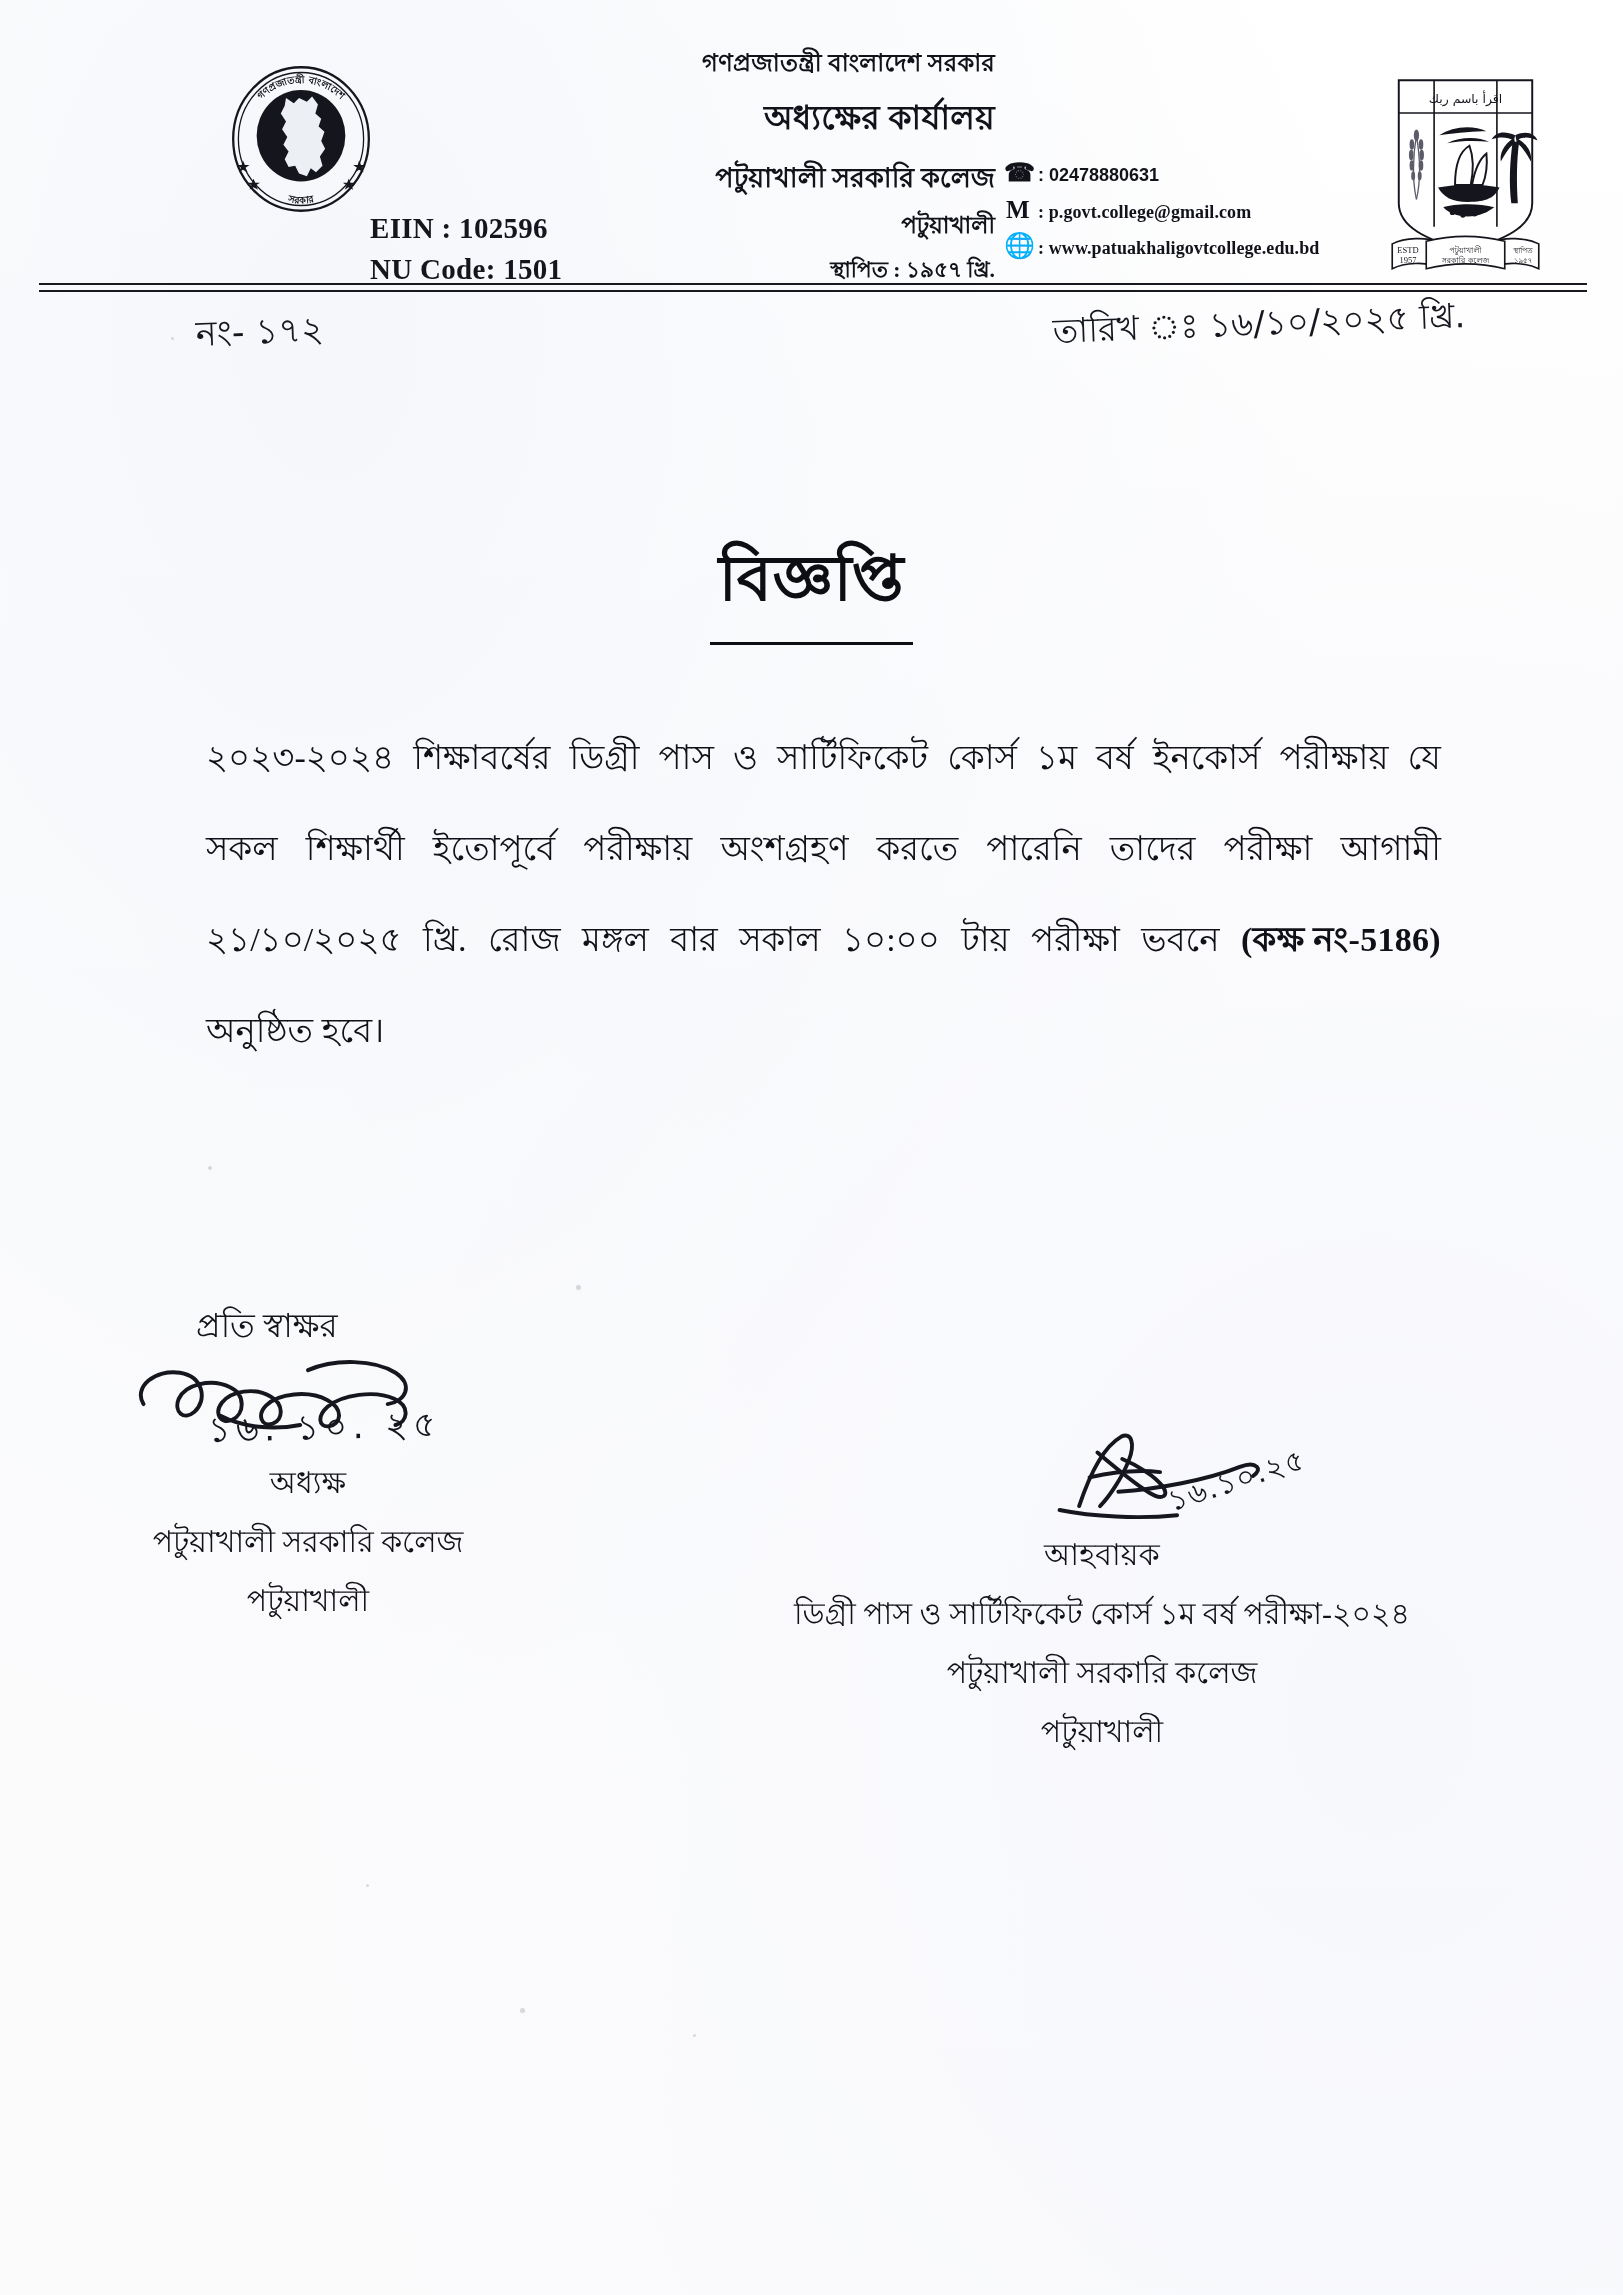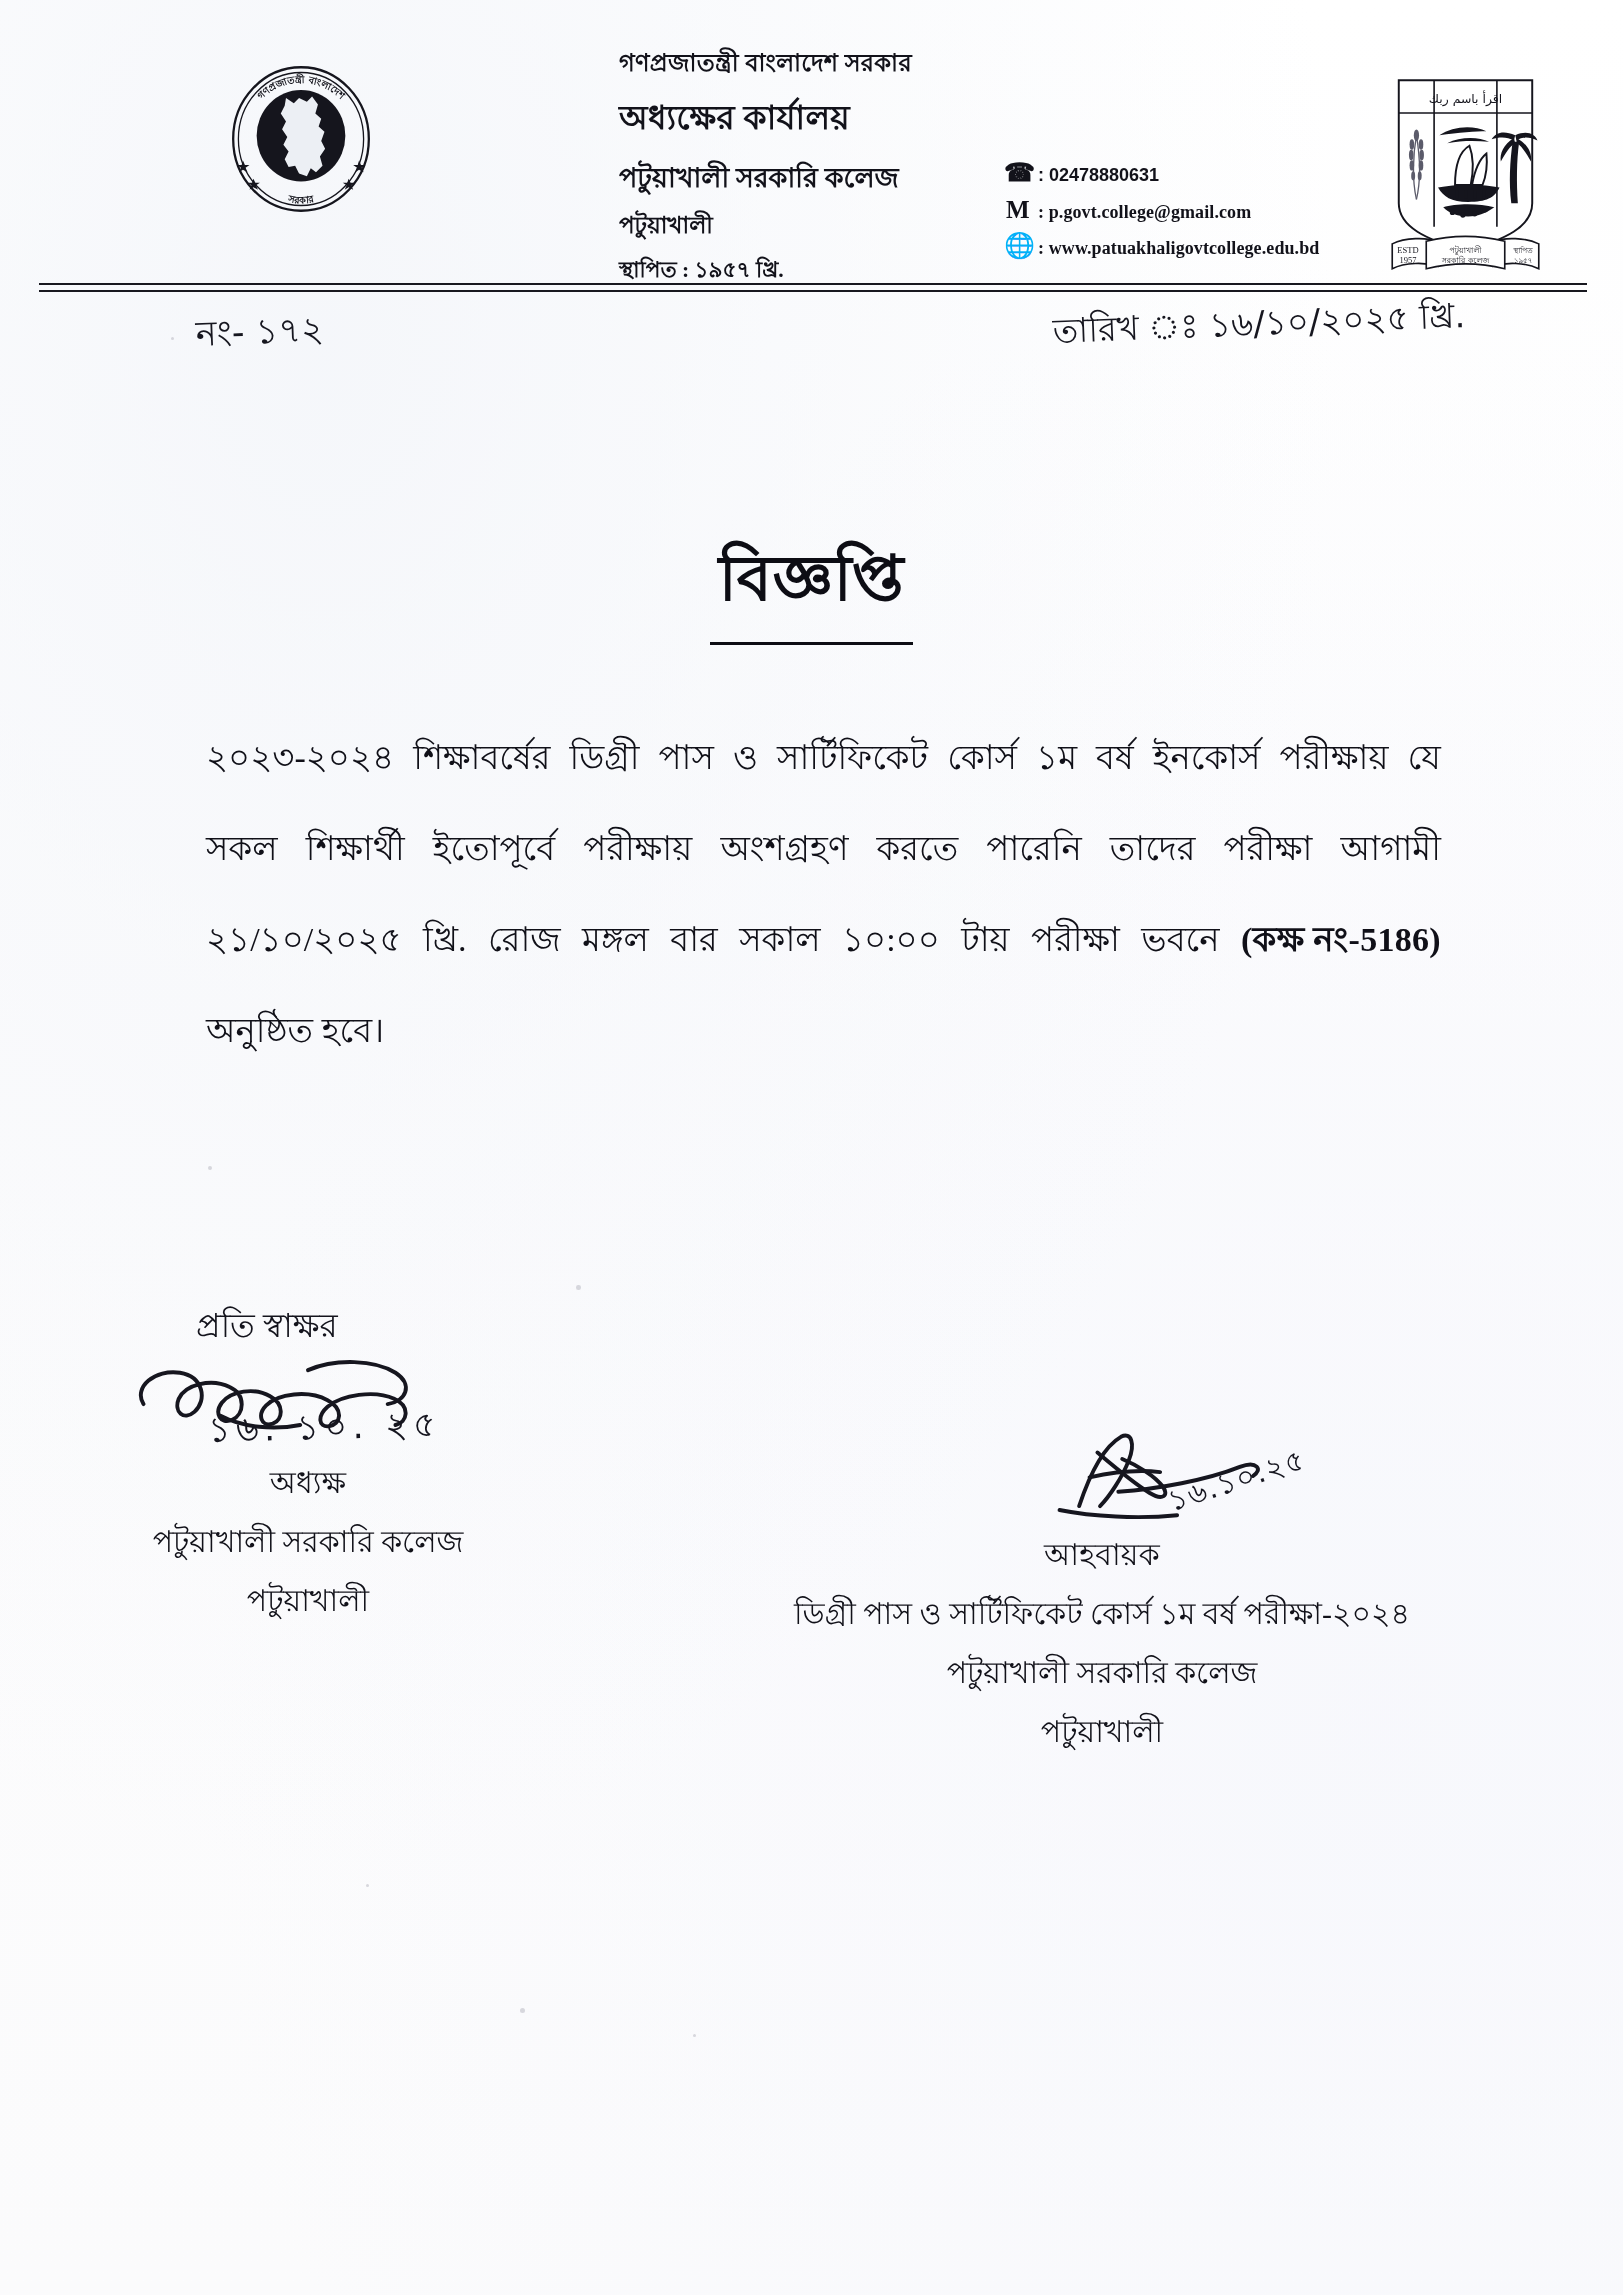--- a/index.html
+++ b/index.html
@@ -58,24 +58,24 @@
     text-align: left;
     font-family: "Liberation Serif", serif;
     font-weight: bold;
     font-size: 29px;
     line-height: 1.42;
     color: #15151d;
     letter-spacing: 0.3px;
   }
   .center-block {
     position: absolute;
-    left: 619px;
+    left: 589px;
     top: 0;
     width: 406px;
-    text-align: left;
+    text-align: right;
     color: #12121a;
   }
   .c-line1 {
     font-size: 24px;
     font-weight: 600;
     letter-spacing: 0.3px;
     margin-top: 5.2px;
   }
   .c-line2 {
     font-size: 33px;
@@ -297,20 +297,24 @@
         </text>
         <g fill="#15151d">
           <polygon points="26,148 29,155 36,155 30,159 33,166 26,162 20,166 23,159 17,155 24,155"></polygon>
           <polygon points="204,148 207,155 214,155 208,159 211,166 204,162 198,166 201,159 195,155 202,155"></polygon>
           <polygon points="42,176 45,182 52,182 46,186 49,193 42,189 36,193 39,186 33,182 40,182"></polygon>
           <polygon points="188,176 191,182 198,182 192,186 195,193 188,189 182,193 185,186 179,182 186,182"></polygon>
         </g>
       </svg>
     </div>
 
+    <div class="eiin-block">
+      <div>EIIN : 102596</div>
+      <div>NU Code: 1501</div>
+    </div>
 
     <div class="center-block">
       <div class="c-line1">গণপ্রজাতন্ত্রী বাংলাদেশ সরকার</div>
       <div class="c-line2">অধ্যক্ষের কার্যালয়</div>
       <div class="c-line3">পটুয়াখালী সরকারি কলেজ</div>
       <div class="c-line4">পটুয়াখালী</div>
       <div class="c-line5">স্থাপিত : ১৯৫৭ খ্রি.</div>
     </div>
 
     <div class="contact-block">

